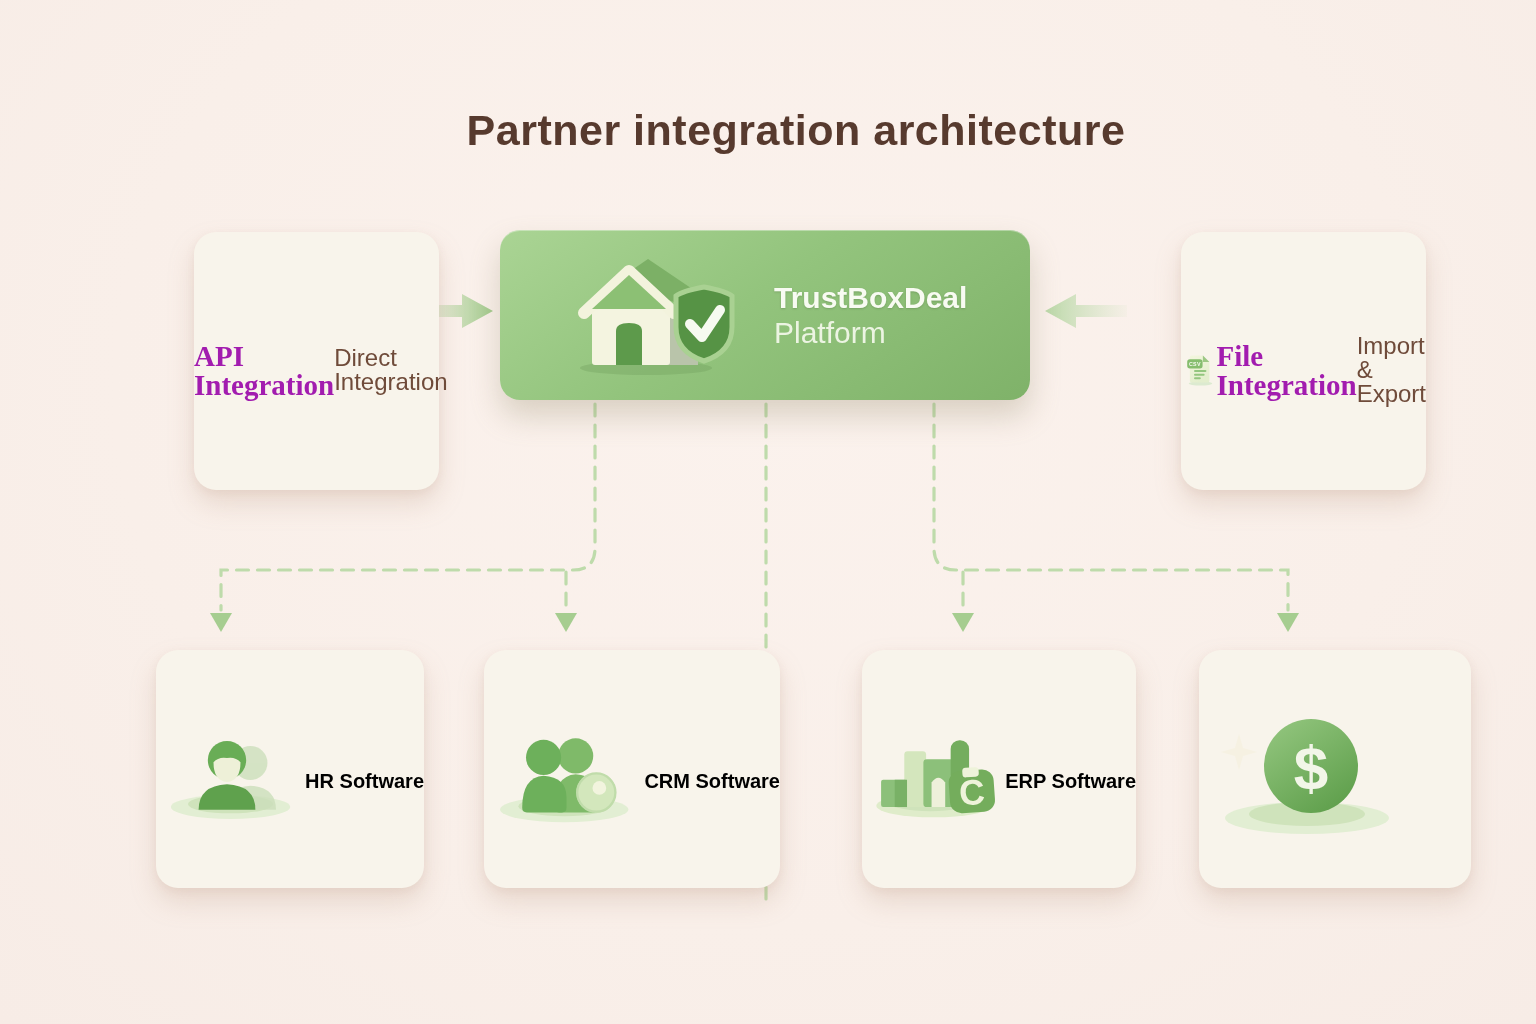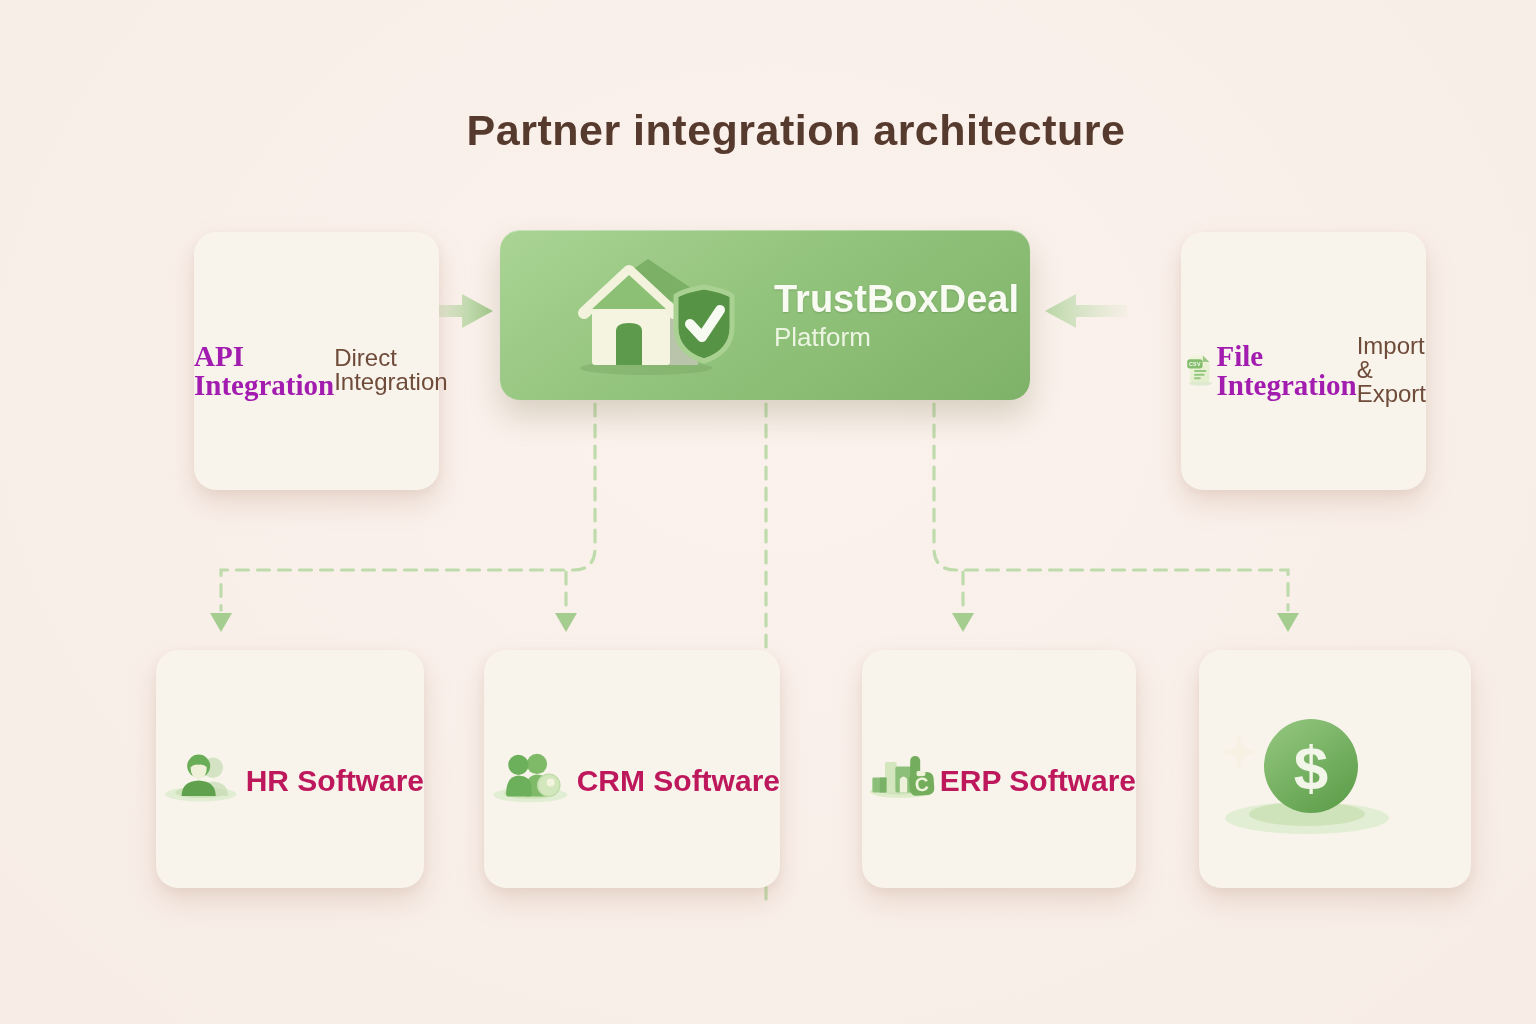--- a/index.html
+++ b/index.html
@@ -15,31 +15,31 @@
     font-size:43px;font-weight:700;letter-spacing:.5px;color:#573a2e;
   }
   .connectors{position:absolute;left:0;top:0;z-index:1;}
   .card{
     position:absolute;z-index:2;background:#f8f4eb;border-radius:22px;
     box-shadow:0 14px 26px rgba(186,150,128,.26), 0 3px 8px rgba(186,150,128,.12);
     display:flex;flex-direction:row;align-items:center;box-sizing:border-box;margin-left:44px;
   }
   .src-title{font-size:29px;font-weight:700;color:#a21caf;margin-top:20px;line-height:1;font-family:Liberation Serif, serif;}
   .src-sub{font-size:24px;font-weight:400;color:#6f4b3a;margin-top:18px;line-height:1;}
-  .tgt-label{font-size:30px;font-weight:700;color:#be185d;margin-top:24px;line-height:1;white-space:nowrap;}
+  .tgt-label{font-size:20px;font-weight:700;color:#000000;margin-top:24px;line-height:1;white-space:nowrap;}
   .platform{
     position:absolute;z-index:2;left:500px;top:230px;width:530px;height:170px;
     border-radius:20px;
     background:linear-gradient(145deg,#aad494 0%, #93c47d 45%, #7fb269 100%);
     box-shadow:0 16px 30px rgba(150,140,110,.32), inset 0 1px 0 rgba(255,255,255,.35);
     display:flex;align-items:center;padding-left:54px;box-sizing:border-box;
   }
   .platform-text{margin-left:24px;}
-  .platform-name{font-size:38px;font-weight:700;color:#f8fbf2;line-height:1.05;text-shadow:0 1px 2px rgba(70,100,55,.3);}
-  .platform-sub{font-size:26px;font-weight:400;color:#ecf4e2;margin-top:5px;line-height:1;}
+  .platform-name{font-size:30px;font-weight:700;color:#f8fbf2;line-height:1.05;text-shadow:0 1px 2px rgba(70,100,55,.3);}
+  .platform-sub{font-size:30px;font-weight:400;color:#ecf4e2;margin-top:5px;line-height:1;}
   .icon{display:block;}
 </style>
 </head>
 <body>
 
 <div class="stage">
 
   <h1 class="page-title">Partner integration architecture</h1>
 
   <svg class="connectors" width="1536" height="1024" viewBox="0 0 1536 1024">

